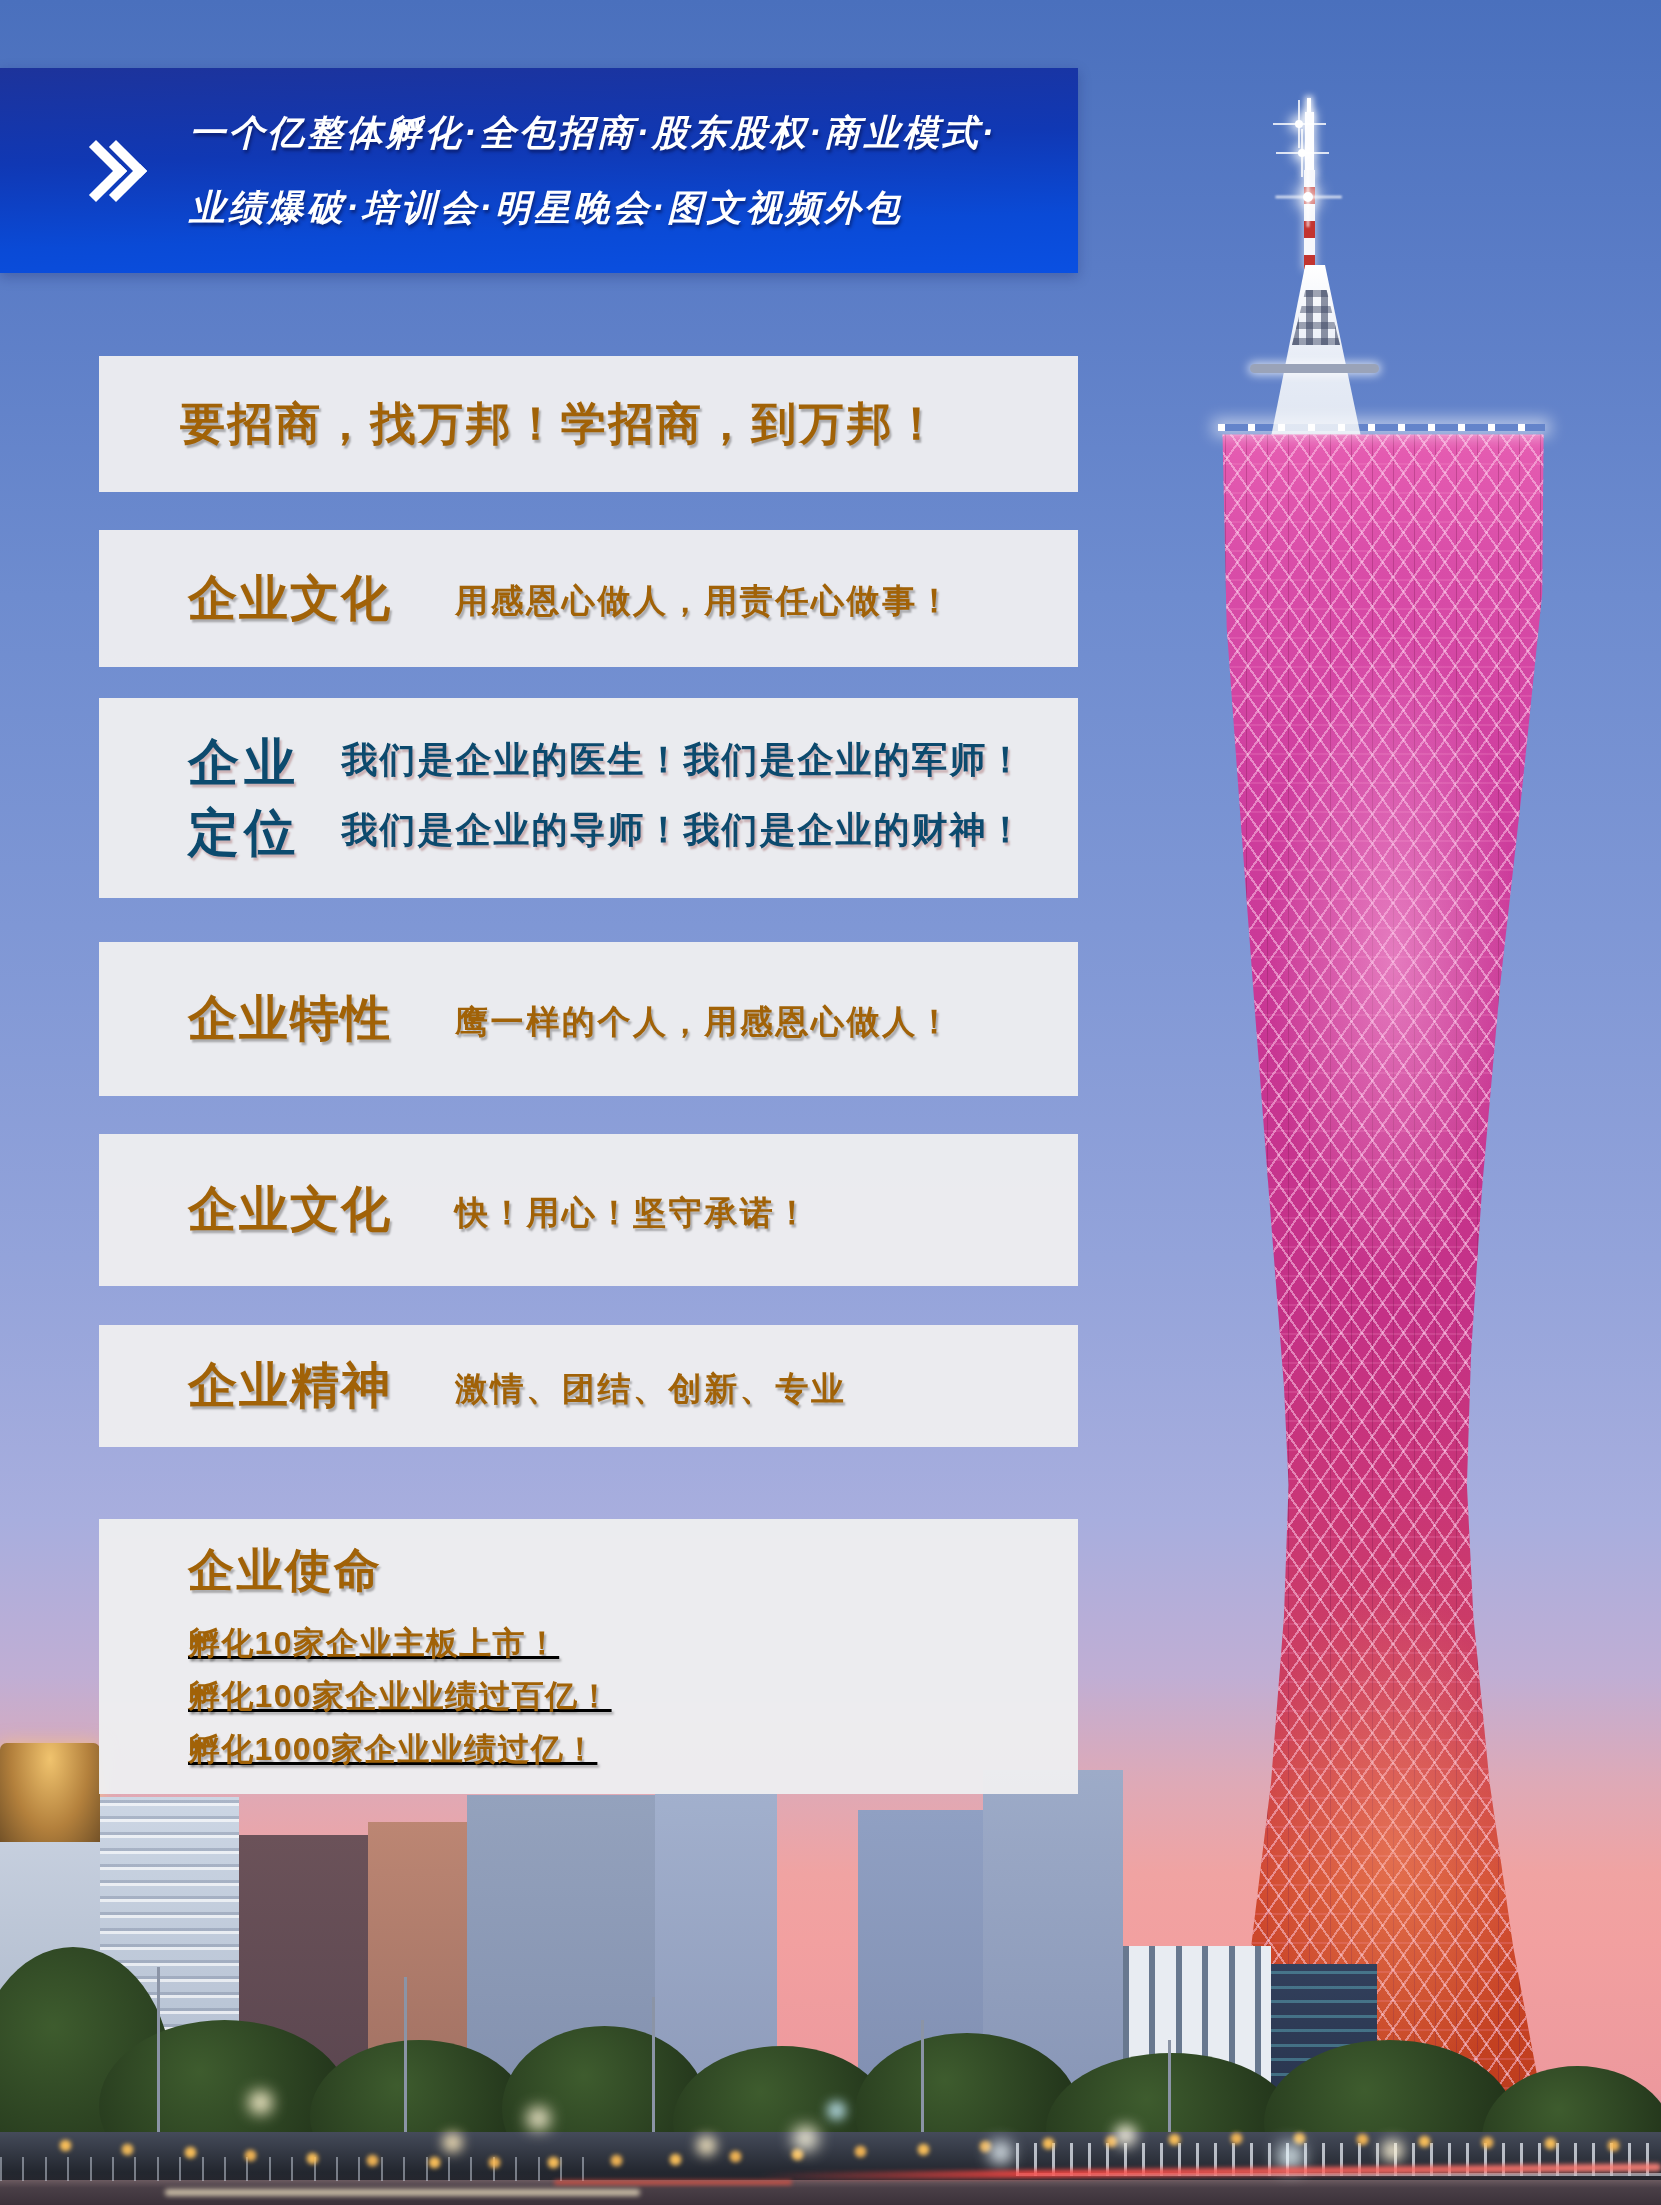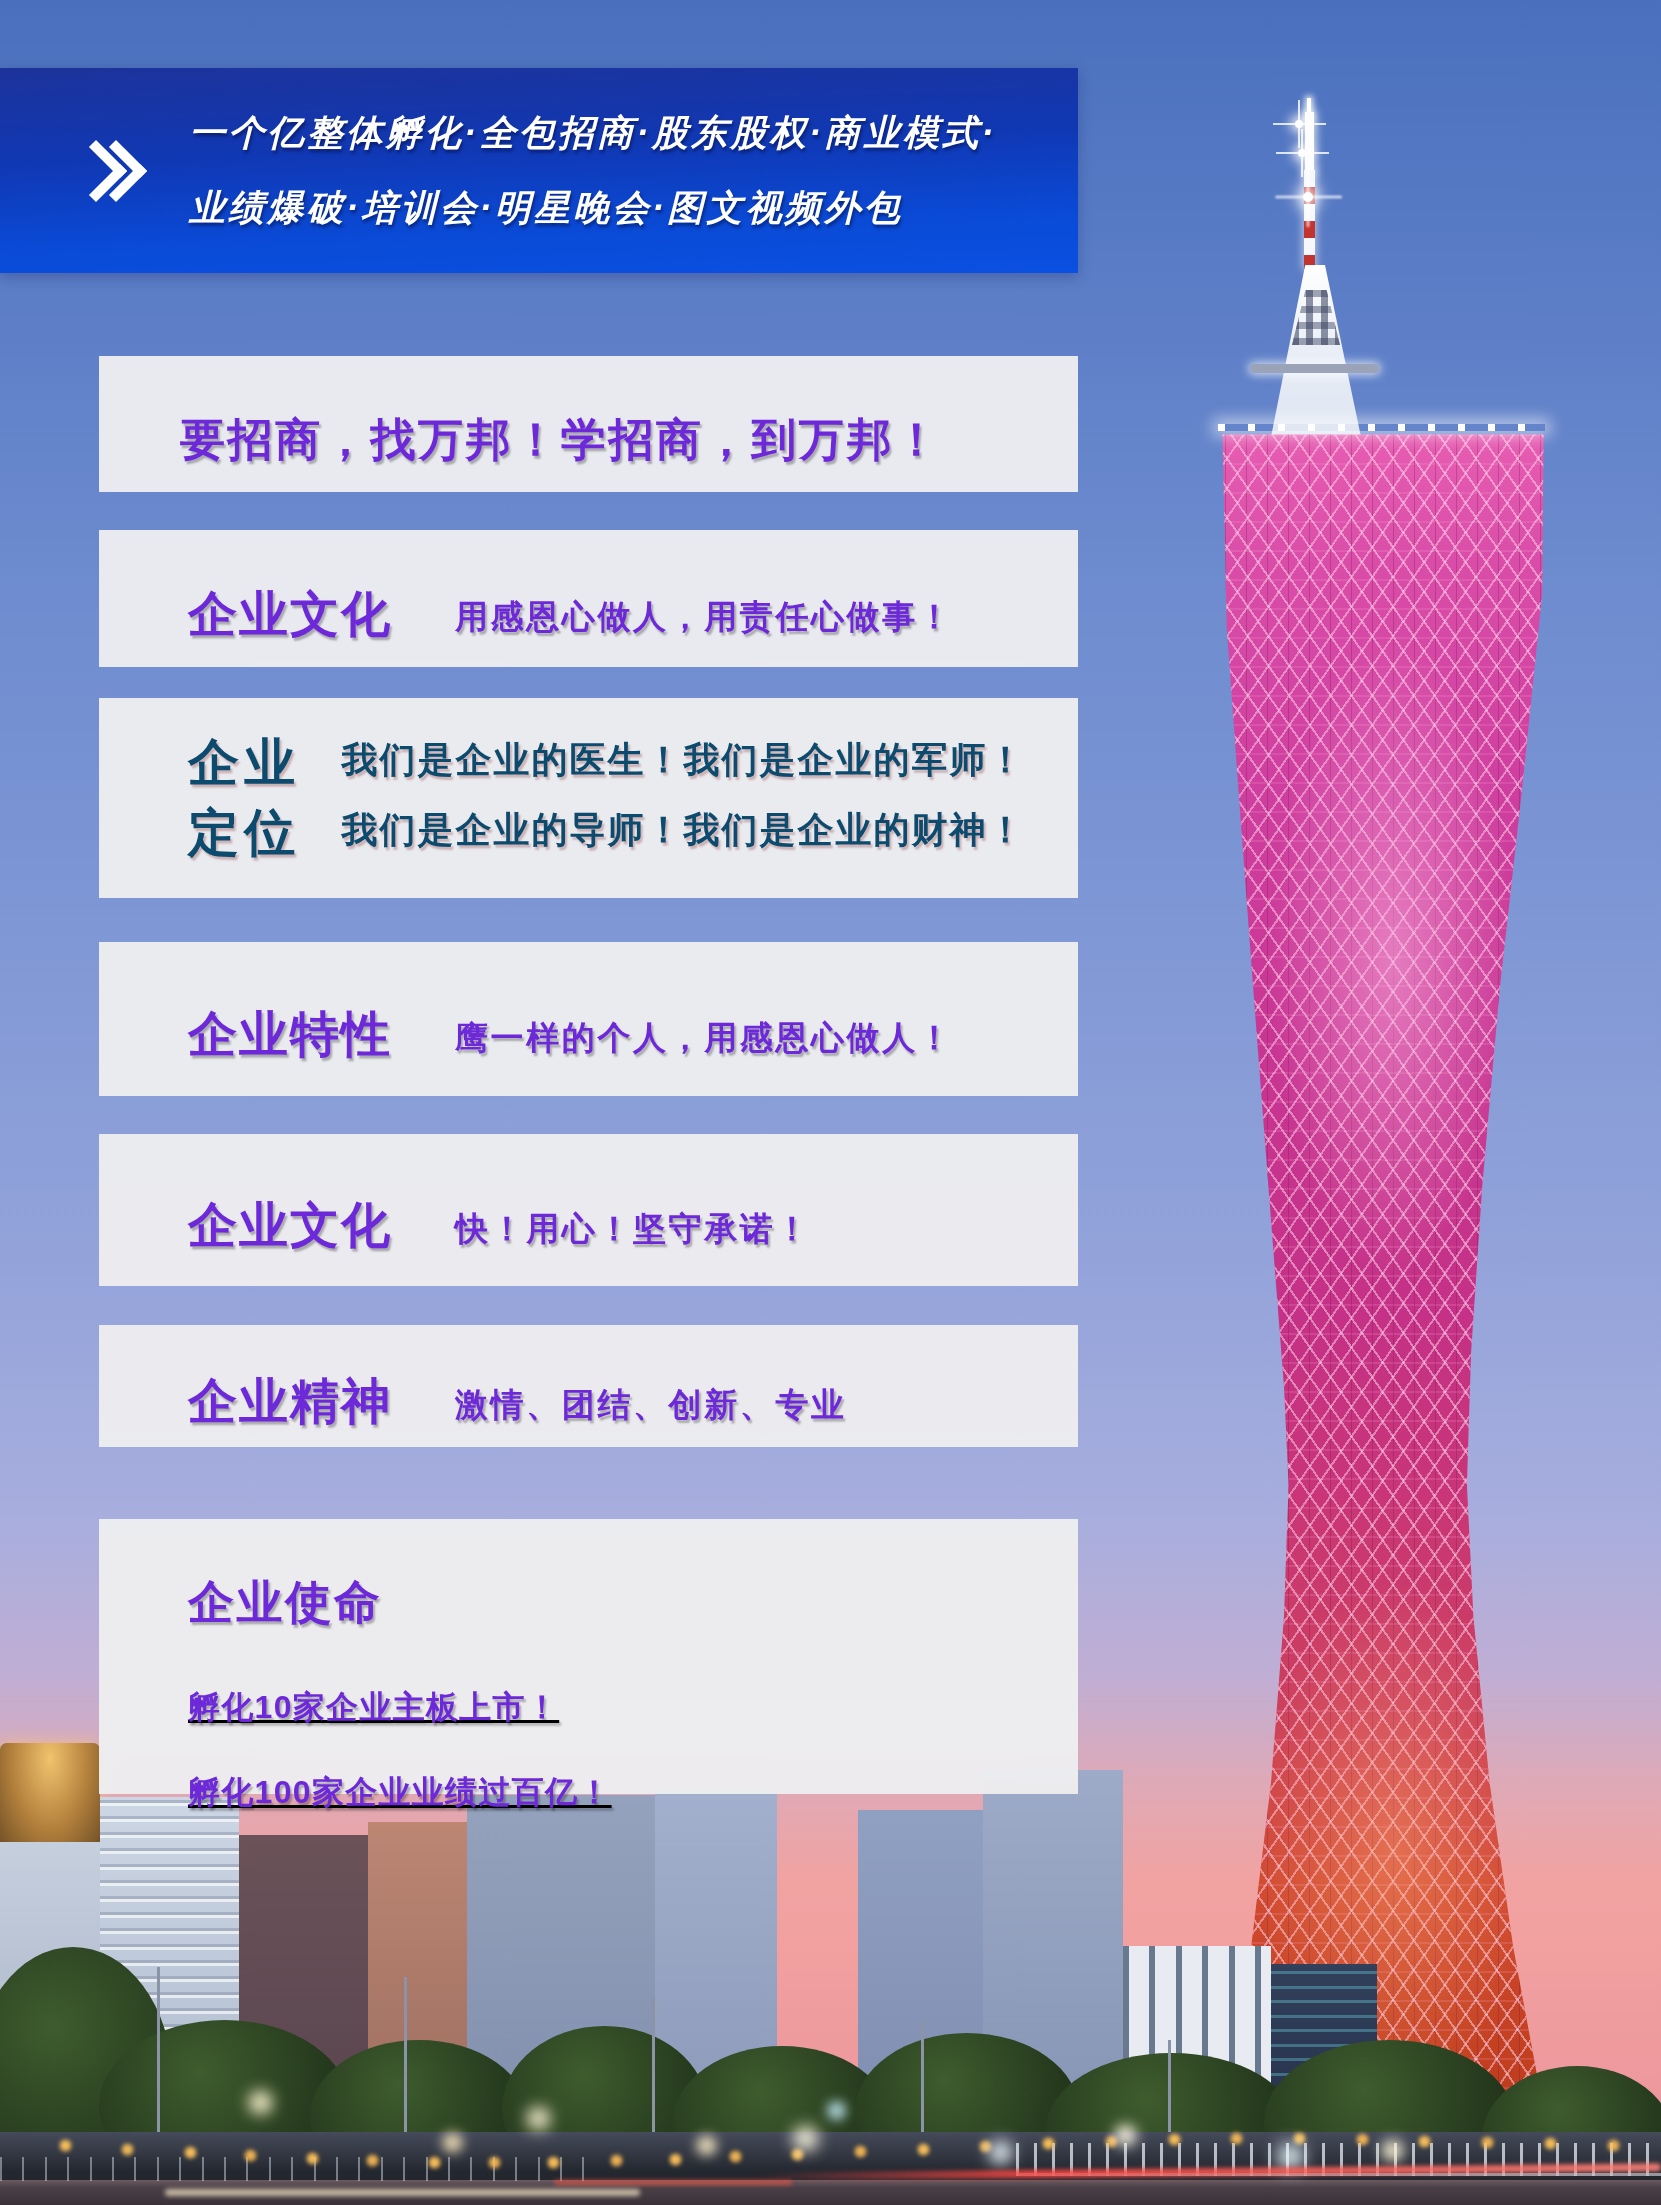--- a/index.html
+++ b/index.html
@@ -156,21 +156,21 @@
   .chev{display:block;width:34px;height:34px;border-top:10px solid #fff;border-right:10px solid #fff;
     transform:rotate(45deg);}
   .chev+.chev{margin-left:-24px;}
   .banner-lines{margin-left:36px;display:flex;flex-direction:column;gap:39px;font-style:italic;}
   .banner-line{color:#fff;font-size:36px;font-weight:800;letter-spacing:3.3px;line-height:1;
     text-shadow:1.3px 2.6px 3.3px rgba(0,0,40,.45);}
 
   
   .panel{left:99px;width:979px;z-index:10;background:rgba(237,237,239,.97);
     display:flex;align-items:center;}
-  .blacktxt{color:#6d28d9;text-shadow:2px 2.6px 2px rgba(0,0,0,.28);margin-top:32px;}
+  .blacktxt{color:#a16207;text-shadow:2px 2.6px 2px rgba(0,0,0,.28);}
   .redtxt{color:#0c4a6e;text-shadow:2px 2.6px 2px rgba(110,0,0,.25);}
   .p1{top:356px;height:136px;}
   .p1 .slogan{padding-left:81px;font-size:45px;font-weight:900;letter-spacing:2.6px;}
   .p2{top:530px;height:137px;}
   .p4{top:942px;height:154px;}
   .p5{top:1134px;height:152px;}
   .p6{top:1325px;height:122px;}
   .ph{padding-left:89px;font-size:49px;font-weight:900;letter-spacing:2px;flex:0 0 auto;}
   .ps{margin-left:63px;font-size:33px;font-weight:800;letter-spacing:2.6px;padding-top:6.6px;}
   .p3{top:698px;height:200px;}
@@ -290,17 +290,18 @@
   <section class="abs panel p6">
     <div class="ph blacktxt">企业精神</div>
     <div class="ps blacktxt">激情、团结、创新、专业</div>
   </section>
 
   <section class="abs panel p7">
     <div class="ph7 blacktxt">企业使命</div>
     <div class="mlines">
       <div class="mline blacktxt">孵化10家企业主板上市！</div>
       <div class="mline blacktxt">孵化100家企业业绩过百亿！</div>
+      <div class="mline blacktxt">孵化1000家企业业绩过亿！</div>
     </div>
   </section>
 
 </div>
 
 
 </body></html>

